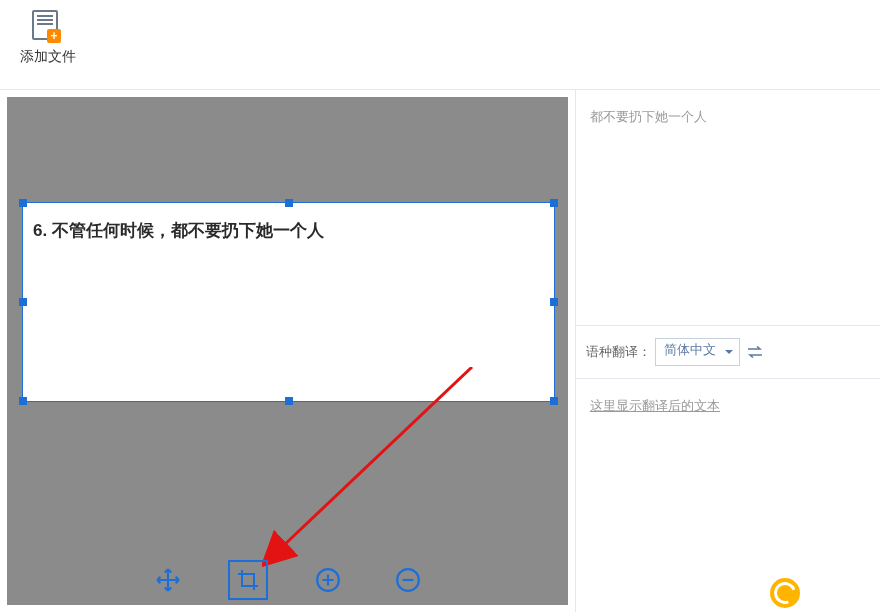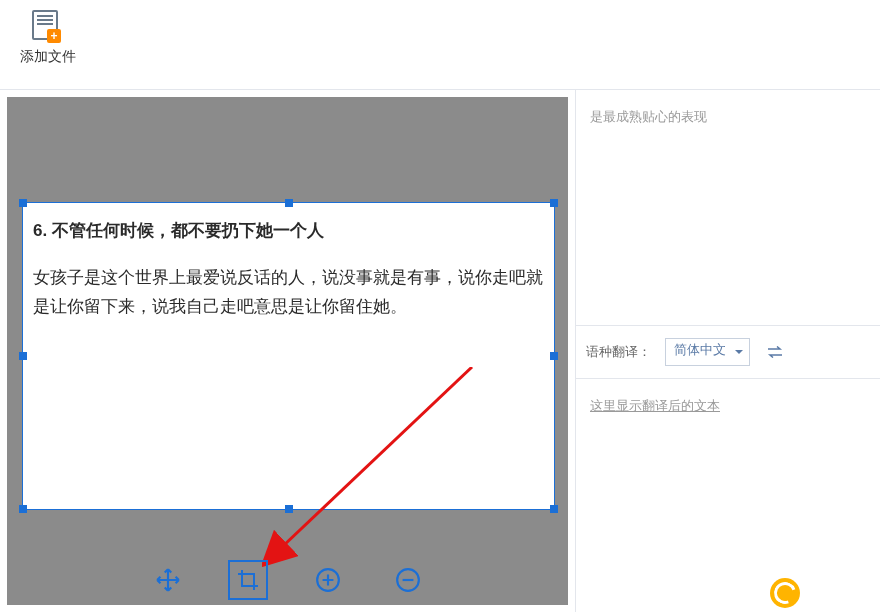--- a/index.html
+++ b/index.html
@@ -11,21 +11,21 @@
   .tool-label { font-size: 14px; color: #333; }
   
   .doc-icon { width: 26px; height: 30px; border: 2px solid #6a7a8a; border-radius: 2px; position: relative; background: #fff; }
   .doc-icon::before { content: ""; position: absolute; top: 3px; left: 3px; right: 3px; height: 2px; background: #6a7a8a; box-shadow: 0 4px 0 #6a7a8a, 0 8px 0 #6a7a8a; }
   .doc-plus { position: absolute; bottom: -5px; right: -5px; width: 14px; height: 14px; background: #ff8a00; color: #fff; font-size: 12px; line-height: 14px; text-align: center; font-weight: bold; border-radius: 2px; }
   
   .main { display: flex; height: calc(100% - 90px); }
   .left { width: 575px; position: relative; padding: 7px; background: #fff; }
   .preview { width: 100%; height: 100%; background: #8b8b8b; position: relative; overflow: hidden; }
   
-  .sel-box { position: absolute; left: 15px; top: 105px; width: 533px; height: 308px; background: #fff; border: 1px solid #1b6fd6; }
+  .sel-box { position: absolute; left: 15px; top: 105px; width: 533px; height: 200px; background: #fff; border: 1px solid #1b6fd6; }
   .handle { position: absolute; width: 8px; height: 8px; background: #1b6fd6; }
   .h-tl { top: -4px; left: -4px; } .h-tm { top: -4px; left: 50%; margin-left: -4px; } .h-tr { top: -4px; right: -4px; }
   .h-ml { top: 50%; left: -4px; margin-top: -4px; } .h-mr { top: 50%; right: -4px; margin-top: -4px; }
   .h-bl { bottom: -4px; left: -4px; } .h-bm { bottom: -4px; left: 50%; margin-left: -4px; } .h-br { bottom: -4px; right: -4px; }
   
   .sel-content { padding: 14px 10px; font-size: 17px; color: #2a2a2a; line-height: 1.7; }
   .sel-content .hd { font-weight: bold; margin-bottom: 18px; }
   .sel-content p { margin-bottom: 16px; }
   
   .below-text { position: absolute; left: 15px; top: 378px; width: 533px; font-size: 17px; color: #2a2a2a; padding: 10px; }
@@ -33,21 +33,21 @@
   .bottom-tools { position: absolute; left: 0; right: 0; bottom: 0; height: 50px; display: flex; align-items: center; justify-content: center; gap: 40px; }
   .bt-icon { width: 40px; height: 40px; display: flex; align-items: center; justify-content: center; cursor: pointer; }
   .bt-icon.active { border: 2px solid #1b6fd6; }
   .bt-icon svg { stroke: #1b6fd6; fill: none; stroke-width: 2; }
   
   .arrow { position: absolute; left: 255px; top: 270px; pointer-events: none; }
   
   .right { flex: 1; border-left: 1px solid #e3e6ec; display: flex; flex-direction: column; background: #fff; }
   .r-panel { padding: 18px 14px; color: #9a9a9a; font-size: 13px; }
   .r-top { height: 235px; }
-  .r-mid { border-top: 1px solid #e3e6ec; border-bottom: 1px solid #e3e6ec; padding: 12px 10px; display: flex; align-items: center; gap: 14px; }
+  .r-mid { border-top: 1px solid #e3e6ec; border-bottom: 1px solid #e3e6ec; padding: 12px 10px; display: flex; align-items: center; gap: 4px; }
   .r-mid label { color: #666; font-size: 13px; }
   .sel { height: 28px; border: 1px solid #c8d1de; padding: 0 20px 4px 8px; font-size: 13px; color: #5a7aa6; background: #fff; position: relative; min-width: 85px; display: inline-flex; align-items: center; }
   .sel::after { content: ""; position: absolute; right: 6px; top: 50%; margin-top: -2px; border: 4px solid transparent; border-top-color: #5a7aa6; }
   .swap { width: 22px; height: 22px; display: inline-flex; align-items: center; justify-content: center; color: #5a7aa6; font-size: 14px; }
   .r-bottom { flex: 1; text-decoration: underline; }
   
   .watermark { position: absolute; right: 6px; bottom: 4px; display: flex; align-items: center; gap: 6px; color: #fff; font-size: 17px; font-weight: bold; }
   .wm-badge { width: 30px; height: 30px; border-radius: 50%; background: #ffb400; position: relative; }
   .wm-badge::before { content: ""; position: absolute; inset: 4px; border-radius: 50%; border: 3px solid #fff; border-right-color: transparent; transform: rotate(25deg); }
 </style>
@@ -73,21 +73,20 @@
         <div class="handle h-tl"></div>
         <div class="handle h-tm"></div>
         <div class="handle h-tr"></div>
         <div class="handle h-ml"></div>
         <div class="handle h-mr"></div>
         <div class="handle h-bl"></div>
         <div class="handle h-bm"></div>
         <div class="handle h-br"></div>
         <div class="sel-content">
           <div class="hd">6. 不管任何时候，都不要扔下她一个人</div>
-          <p>女孩子是这个世界上最爱说反话的人，说没事就是有事，说你走吧就是让你留下来，说我自己走吧意思是让你留住她。</p>
         </div>
       </div>
 
 
       <svg class="arrow" width="230" height="200">
         <defs>
             <marker id="ah" markerWidth="12" markerHeight="12" refX="2" refY="6" orient="auto">
               <path d="M0,0 L12,6 L0,12 Z" fill="#e31313"></path>
             </marker>
           </defs>
@@ -116,21 +115,21 @@
               <circle cx="12" cy="12" r="10"></circle>
               <path d="M7 12h10"></path>
             </svg>
         </div>
       </div>
     </div>
   </div>
 
   <div class="right">
     <div class="r-panel r-top">
-      <span>是最成熟贴心的表现</span>
+      <span>都不要扔下她一个人</span>
     </div>
     <div class="r-mid">
       <label>语种翻译：</label>
       <div class="sel">
           <span>简体中文</span>
         </div>
       <div class="swap">
         <svg width="16" height="12" viewBox="0 0 16 12" style="stroke:#5a7aa6;stroke-width:1.5;fill:none">
             <path d="M1 3h12l-3-2.5M15 9H3l3 2.5"></path>
           </svg>

